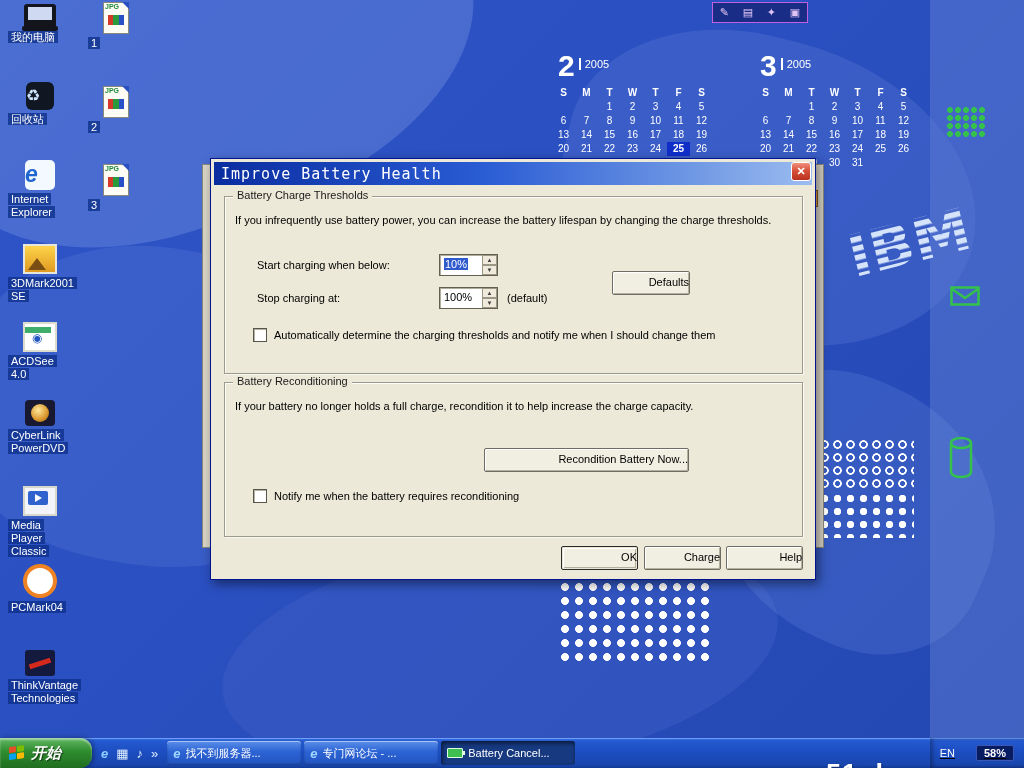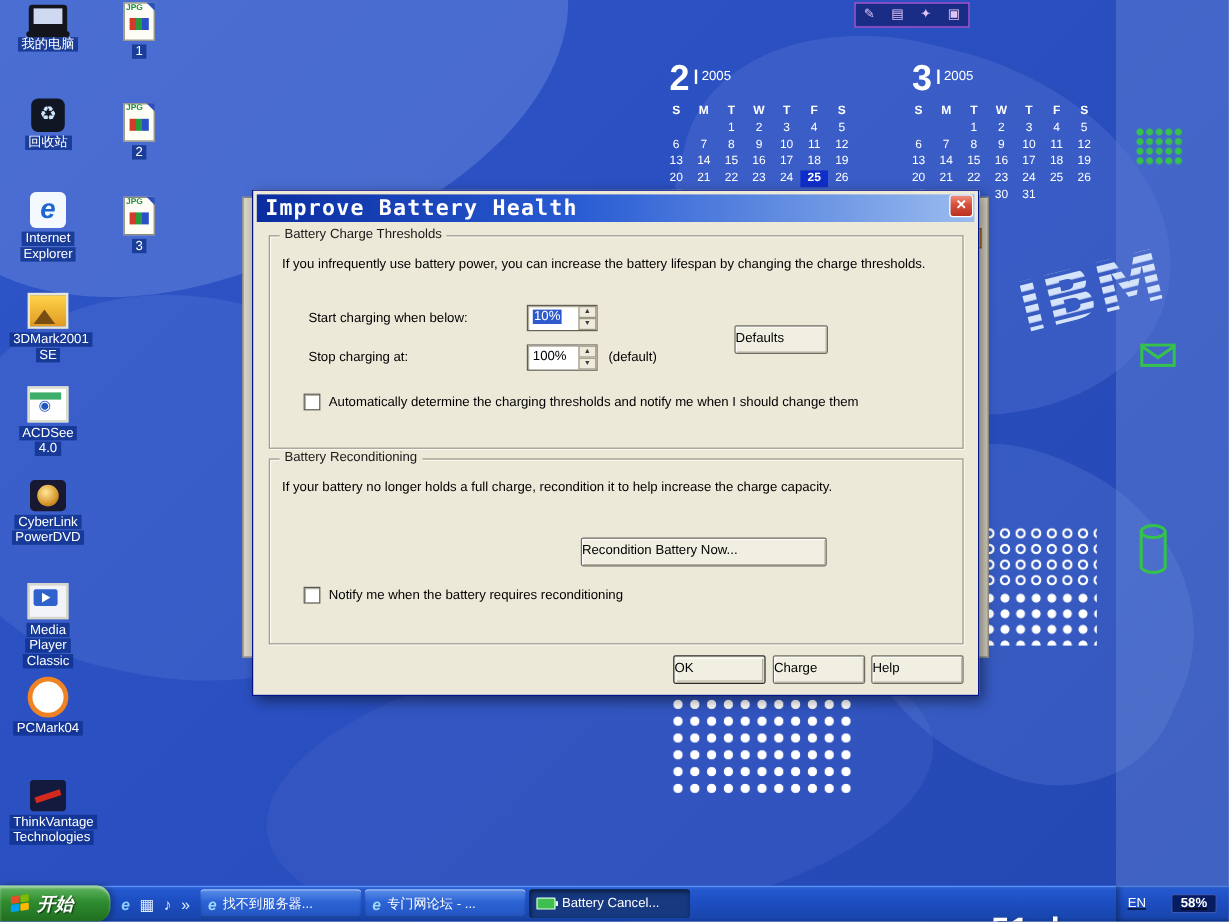--- a/index.html
+++ b/index.html
@@ -29,21 +29,21 @@
   
   .month{position:absolute;top:50px;color:#fff;z-index:3;}
   .mhead{display:flex;align-items:center;margin-left:6px;height:32px;}
   .mnum{font-size:30px;font-weight:bold;line-height:30px;}
   .myear{font-size:11px;border-left:2px solid #fff;padding-left:4px;margin-left:4px;margin-top:-4px;}
   .mgrid{display:grid;grid-template-columns:repeat(7,23px);grid-auto-rows:14px;margin-top:4px;}
   .mgrid span{text-align:center;font-size:10px;line-height:14px;color:#fff;}
   .mgrid .hdr{font-weight:bold;}
   .mgrid .hl{background:#0f2ec8;font-weight:bold;}
   
-  .dicon{position:absolute;width:64px;text-align:center;z-index:3;cursor:pointer;}
+  .dicon{position:absolute;width:64px;text-align:left;z-index:3;cursor:pointer;}
   .ic{margin:0 auto;position:relative;}
   .dlabel{margin-top:3px;font-size:11px;line-height:13px;color:#fff;}
   .dlabel i{font-style:normal;background:rgba(14,48,138,.78);padding:0 3px;box-decoration-break:clone;-webkit-box-decoration-break:clone;}
   .ic-computer{width:32px;height:24px;background:#14141c;border-radius:3px;}
   .ic-computer:before{content:"";position:absolute;left:4px;top:3px;width:24px;height:13px;background:#cfd9f2;}
   .ic-computer:after{content:"";position:absolute;left:-2px;bottom:-3px;width:36px;height:5px;background:#14141c;border-radius:2px;}
   .ic-recycle{width:28px;height:28px;background:#101622;border-radius:6px;color:#cfe6ff;font-size:16px;line-height:28px;}
   .ic-ie{width:30px;height:30px;background:#f4f8ff;border-radius:5px;color:#1f66d0;font-weight:bold;font-style:italic;font-size:23px;line-height:28px;}
   .ic-3dmark{width:30px;height:26px;background:linear-gradient(#ffd44a,#df9a22);border:2px solid #e6e6da;}
   .ic-3dmark:before{content:"";position:absolute;left:3px;bottom:2px;border-left:9px solid transparent;border-right:9px solid transparent;border-bottom:12px solid #7a4d12;}
@@ -68,28 +68,28 @@
   
   .behindwin{position:absolute;left:202px;top:164px;width:620px;height:382px;background:#d8d4c6;
     border:1px solid #8a8878;z-index:5;}
   .behindwin .orange{position:absolute;right:5px;top:25px;width:17px;height:15px;background:#eda33f;border:1px solid #8a5a1a;}
   
   .dialog{position:absolute;left:210px;top:158px;width:604px;height:420px;background:#ece9d8;
     border:1px solid #02138e;box-shadow:3px 4px 10px rgba(0,0,0,.45);z-index:10;font-size:11px;color:#000;}
   .titlebar{position:absolute;left:3px;top:3px;right:3px;height:23px;
     background:linear-gradient(90deg,#0a2da0 0%,#2a5cd4 45%,#6f98e4 80%,#9cbcf0 100%);
     display:flex;align-items:center;padding-left:7px;}
-  .titletext{color:#fff;font-family:"DejaVu Sans Mono","Liberation Mono",monospace;font-weight:bold;font-size:18px;letter-spacing:1px;}
+  .titletext{color:#fff;font-family:"DejaVu Sans Mono","Liberation Mono",monospace;font-weight:normal;font-size:15px;letter-spacing:1px;}
   .closebtn{position:absolute;right:4px;top:3px;width:18px;height:17px;border:1px solid #fff;border-radius:3px;
     background:linear-gradient(#f0907e,#d8503a 45%,#b83220);color:#fff;font-size:11px;font-weight:bold;line-height:16px;text-align:center;cursor:pointer;}
   .group{position:absolute;border:1px solid #9d9a8b;box-shadow:inset 1px 1px 0 rgba(255,255,255,.85),1px 1px 0 rgba(255,255,255,.7);}
   .legend{position:absolute;top:-8px;left:8px;background:#ece9d8;padding:0 4px;font-size:11px;color:#1a1a1a;}
   .gtext{position:absolute;white-space:nowrap;font-size:11px;}
   .btn{position:absolute;background:#f1efe2;border:1px solid #6f6d63;border-radius:2px;
-    box-shadow:inset 1px 1px 0 #fff,inset -1px -1px 0 #b4b09e;font-size:11px;text-align:left;cursor:pointer;color:#000;}
+    box-shadow:inset 1px 1px 0 #fff,inset -1px -1px 0 #b4b09e;font-size:11px;text-align:right;cursor:pointer;color:#000;}
   .btn.default{border:1px solid #2b2b2b;box-shadow:inset 0 0 0 1px #e8e5d4,inset 2px 2px 0 #fff,inset -2px -2px 0 #b4b09e;}
   .spin{position:absolute;width:57px;height:20px;background:#fff;border:1px solid #635f52;
     box-shadow:inset 1px 1px 0 #b1ad9c;display:flex;cursor:text;}
   .spin .val{flex:1;font-size:11px;line-height:18px;padding-left:4px;}
   .spin .val .sel{background:#2f5acd;color:#fff;padding:0 1px;}
   .arrows{width:15px;display:flex;flex-direction:column;}
   .arrows span{flex:1;background:#efeadb;border:1px solid #9a9784;font-size:6px;line-height:8px;text-align:center;color:#3a3a3a;cursor:pointer;}
   .chkrow{position:absolute;display:flex;align-items:center;gap:7px;white-space:nowrap;}
   .chk{width:12px;height:12px;background:#fff;border:1px solid #58564a;box-shadow:inset 1px 1px 0 #b5b2a4;flex:0 0 auto;cursor:pointer;}
   

